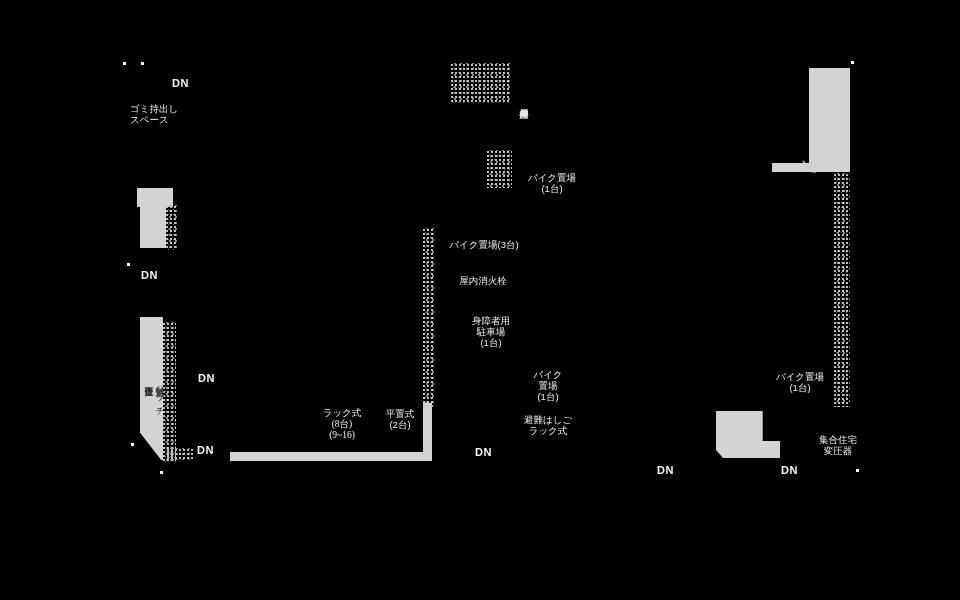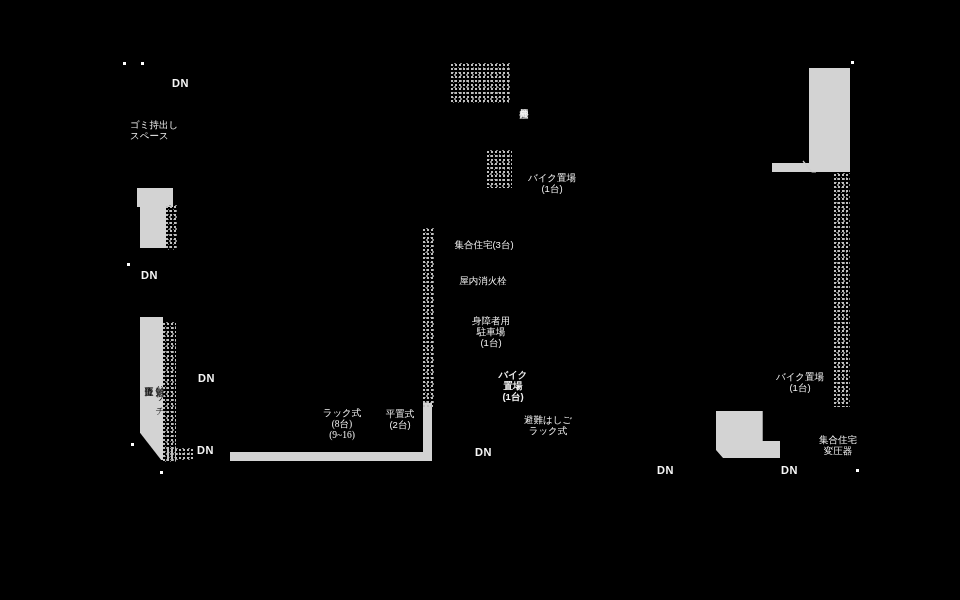--- a/index.html
+++ b/index.html
@@ -82,36 +82,36 @@
   <div class="shape step-shape" style="left:716px; top:411px; width:64px; height:47px;"></div>
 
   <div class="dn" style="left:172px; top:77px;">DN</div>
   <div class="dn" style="left:141px; top:269px;">DN</div>
   <div class="dn" style="left:198px; top:372px;">DN</div>
   <div class="dn" style="left:197px; top:444px;">DN</div>
   <div class="dn" style="left:475px; top:446px;">DN</div>
   <div class="dn" style="left:657px; top:464px;">DN</div>
   <div class="dn" style="left:781px; top:464px;">DN</div>
 
-  <div class="lbl lbl-left" style="left:130px; top:119px; width:60px;">ゴミ持出し
+  <div class="lbl lbl-left" style="left:130px; top:103px; width:60px;">ゴミ持出し
 スペース</div>
 
   <div class="vtext vtext-light" style="left:518px; top:102px; height:55px;">共用室外機</div>
 
   <div class="lbl" style="left:524px; top:172px; width:56px;">バイク置場
 (1台)</div>
 
-  <div class="lbl" style="left:449px; top:239px; width:70px;">集合住宅(3台)</div>
+  <div class="lbl" style="left:449px; top:239px; width:70px;">バイク置場(3台)</div>
   <div class="lbl" style="left:453px; top:257px; width:60px;margin-top:18px;">屋内消火栓</div>
 
   <div class="lbl" style="left:462px; top:315px; width:58px;">身障者用
 駐車場
 (1台)</div>
 
-  <div class="lbl" style="left:485px; top:369px; width:56px;font-weight:bold;">バイク
+  <div class="lbl" style="left:520px; top:369px; width:56px;">バイク
 置場
 (1台)</div>
 
   <div class="lbl" style="left:519px; top:414px; width:58px;">避難はしご
 ラック式</div>
 
   <div class="lbl" style="left:314px; top:408px; width:56px;font-family:Liberation Serif, serif;">ラック式
 (8台)
 (9~16)</div>
 

